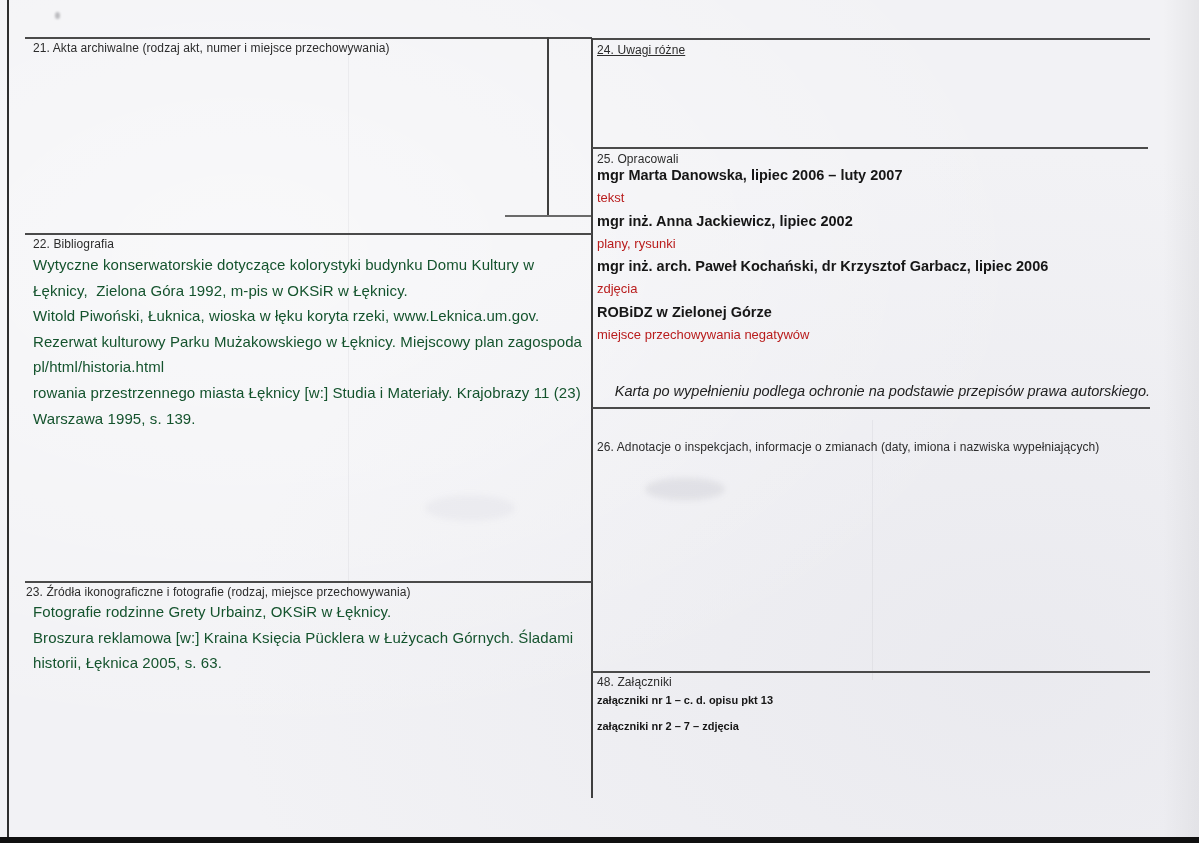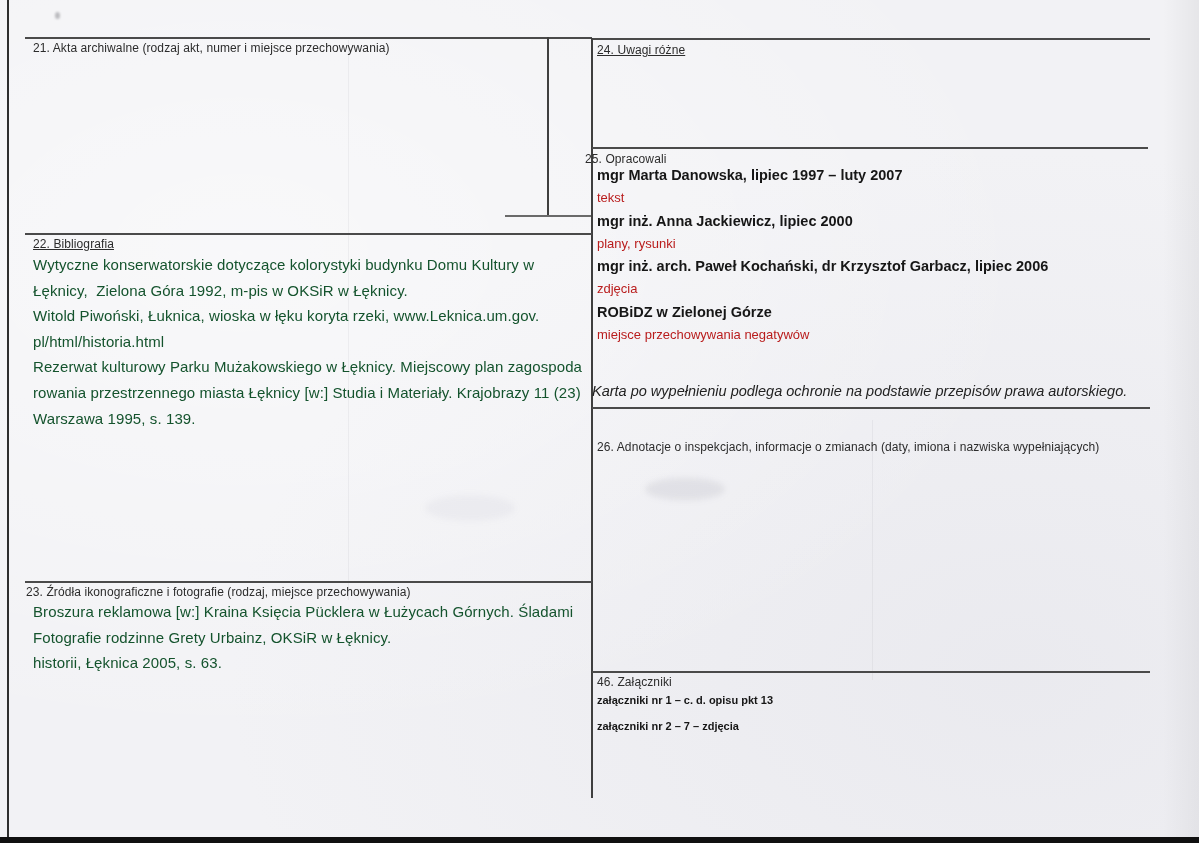--- a/index.html
+++ b/index.html
@@ -56,21 +56,21 @@
   .entry-role{
     font-weight:400;
     font-size:13px;
     line-height:22.6px;
     color:#b91c1c;
     white-space:pre;
   }
   .notice{
     position:absolute;
     left:592px;top:383px;width:558px;
-    text-align:left;
+    text-align:right;
     font-style:italic;
     font-size:14.5px;
     color:#222;
     white-space:pre;
   }
   .att-line{
     font-weight:700;
     font-size:11px;
     line-height:25.5px;
     color:#161616;
@@ -97,79 +97,79 @@
   <div class="rule light" style="left:505px;top:215px;width:87px;height:2px;"></div>
   <div class="vline" style="left:591px;top:38px;width:2px;height:760px;"></div>
   <div class="rule" style="left:25px;top:233px;width:567px;height:2px;"></div>
   <div class="rule" style="left:25px;top:581px;width:567px;height:2px;"></div>
   <div class="rule" style="left:592px;top:147px;width:556px;height:2px;"></div>
   <div class="rule" style="left:592px;top:407px;width:558px;height:2px;"></div>
   <div class="rule" style="left:592px;top:671px;width:558px;height:2px;"></div>
 
   <div class="sec-label" style="left:33px;top:41px;">21. Akta archiwalne (rodzaj akt, numer i miejsce przechowywania)</div>
 
-  <div class="sec-label" style="left:33px;top:237px;text-decoration:underline;">22. Bibliografia</div>
+  <div class="sec-label" style="left:33px;top:237px;">22. Bibliografia</div>
   <div class="content" style="left:33px;top:252px;width:560px;">
 
       <div class="bline">Wytyczne konserwatorskie dotyczące kolorystyki budynku Domu Kultury w</div>
 
       <div class="bline">Łęknicy,  Zielona Góra 1992, m-pis w OKSiR w Łęknicy.</div>
 
       <div class="bline">Witold Piwoński, Łuknica, wioska w łęku koryta rzeki, www.Leknica.um.gov.</div>
 
+      <div class="bline">Rezerwat kulturowy Parku Mużakowskiego w Łęknicy. Miejscowy plan zagospoda</div>
+
       <div class="bline">pl/html/historia.html</div>
-
-      <div class="bline">Rezerwat kulturowy Parku Mużakowskiego w Łęknicy. Miejscowy plan zagospoda</div>
 
       <div class="bline">rowania przestrzennego miasta Łęknicy [w:] Studia i Materiały. Krajobrazy 11 (23)</div>
 
       <div class="bline">Warszawa 1995, s. 139.</div>
     </div>
 
   <div class="sec-label" style="left:26px;top:585px;">23. Źródła ikonograficzne i fotografie (rodzaj, miejsce przechowywania)</div>
   <div class="content" style="left:33px;top:599px;width:560px;">
 
+      <div class="bline">Fotografie rodzinne Grety Urbainz, OKSiR w Łęknicy.</div>
+
       <div class="bline">Broszura reklamowa [w:] Kraina Księcia Pücklera w Łużycach Górnych. Śladami</div>
-
-      <div class="bline">Fotografie rodzinne Grety Urbainz, OKSiR w Łęknicy.</div>
 
       <div class="bline">historii, Łęknica 2005, s. 63.</div>
     </div>
 
   <div class="sec-label" style="left:597px;top:43px;text-decoration:underline;">24. Uwagi różne</div>
 
-  <div class="sec-label" style="left:585px;top:152px;">25. Opracowali</div>
+  <div class="sec-label" style="left:597px;top:152px;">25. Opracowali</div>
   <div class="content" style="left:597px;top:164px;width:550px;">
 
       <div class="entry">
-        <div class="entry-name">mgr Marta Danowska, lipiec 1997 – luty 2007</div>
+        <div class="entry-name">mgr Marta Danowska, lipiec 2006 – luty 2007</div>
         <div class="entry-role">tekst</div>
       </div>
 
       <div class="entry">
-        <div class="entry-name">mgr inż. Anna Jackiewicz, lipiec 2000</div>
+        <div class="entry-name">mgr inż. Anna Jackiewicz, lipiec 2002</div>
         <div class="entry-role">plany, rysunki</div>
       </div>
 
       <div class="entry">
         <div class="entry-name">mgr inż. arch. Paweł Kochański, dr Krzysztof Garbacz, lipiec 2006</div>
         <div class="entry-role">zdjęcia</div>
       </div>
 
       <div class="entry">
         <div class="entry-name">ROBiDZ w Zielonej Górze</div>
         <div class="entry-role">miejsce przechowywania negatywów</div>
       </div>
     </div>
 
   <div class="notice">Karta po wypełnieniu podlega ochronie na podstawie przepisów prawa autorskiego.</div>
 
   <div class="sec-label" style="left:597px;top:419px;margin-top:21px;">26. Adnotacje o inspekcjach, informacje o zmianach (daty, imiona i nazwiska wypełniających)</div>
 
-  <div class="sec-label" style="left:597px;top:675px;">46. Załączniki</div>
+  <div class="sec-label" style="left:597px;top:675px;">48. Załączniki</div>
   <div class="content" style="left:597px;top:688px;width:550px;">
 
       <div class="att-line">załączniki nr 1 – c. d. opisu pkt 13</div>
 
       <div class="att-line">załączniki nr 2 – 7 – zdjęcia</div>
     </div>
 
 </div>
 
 </body></html>

